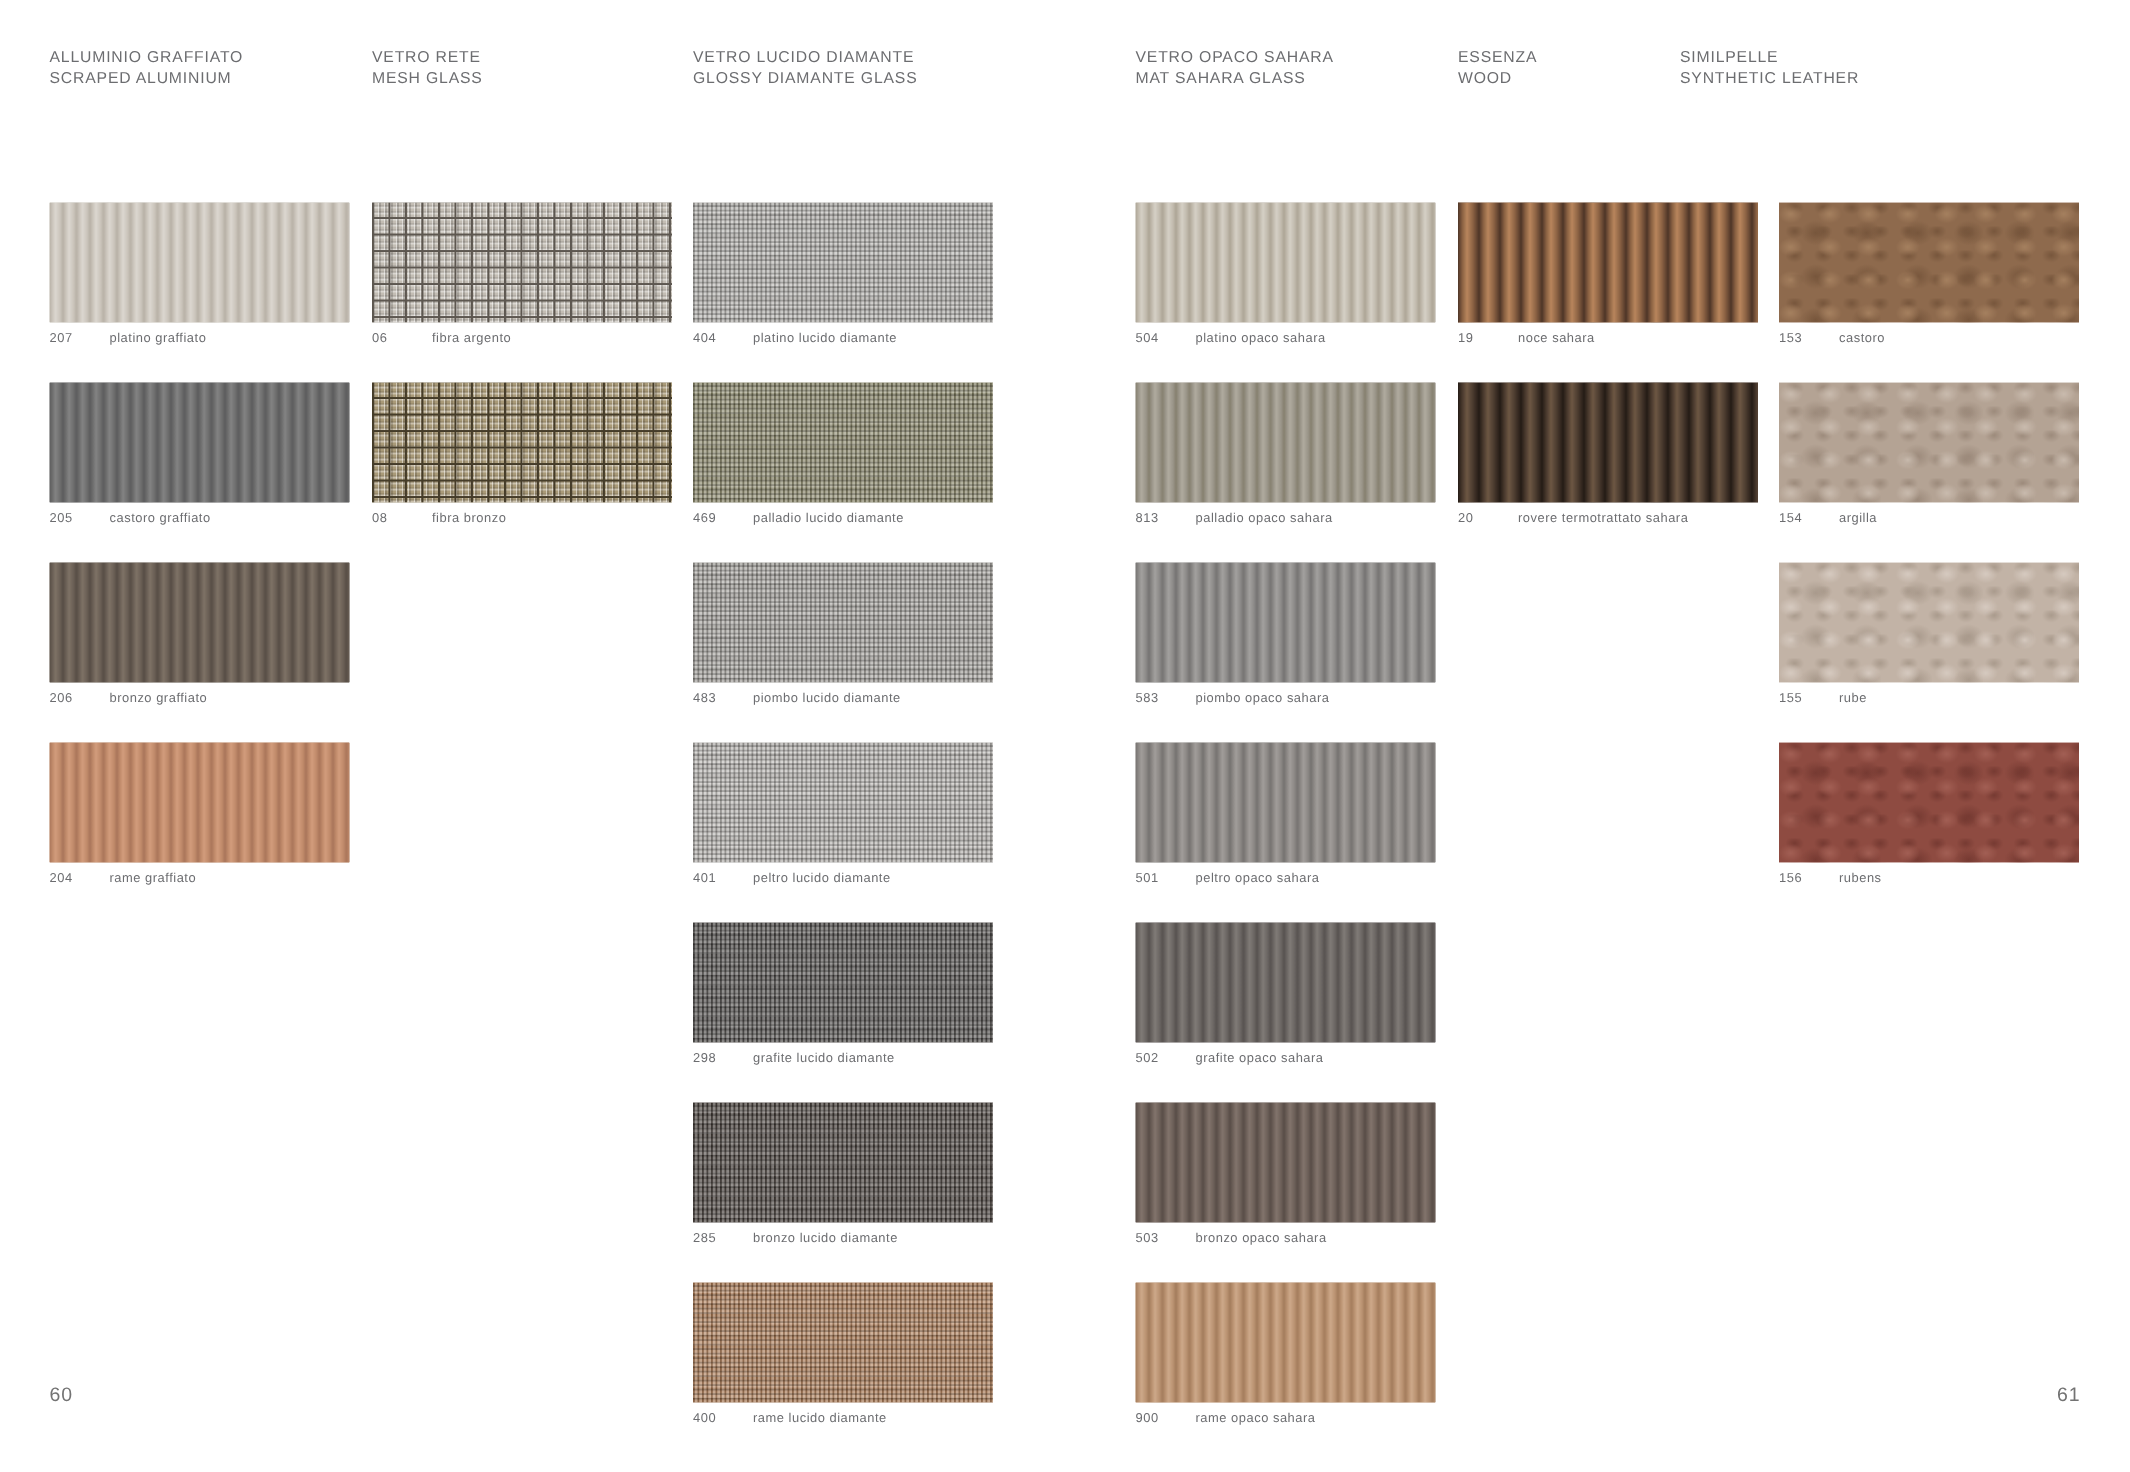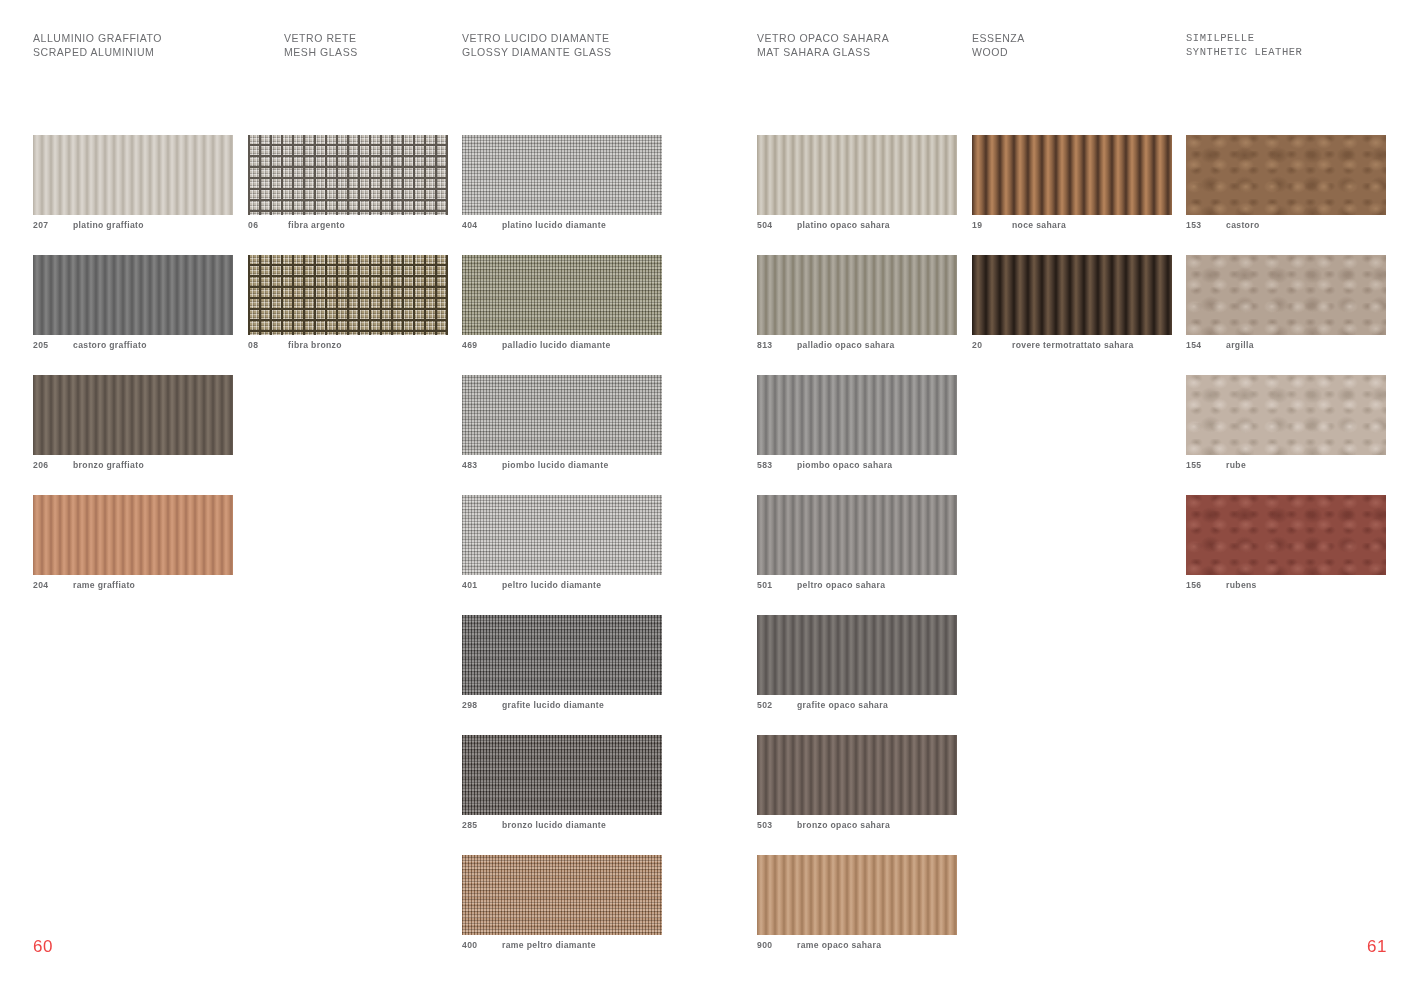--- a/index.html
+++ b/index.html
@@ -71,21 +71,20 @@
   }
   .swatch-label {
     position: relative;
     height: 20px;
     padding-top: 17px;
     box-sizing: border-box;
     white-space: nowrap;
     font-size: 8.6px;
     letter-spacing: 0.35px;
     color: #6c6d70;
-    font-weight: bold;
   }
   .swatch-label .code {
     position: absolute;
     left: 0;
     top: 5px;
     width: 38px;
   }
   .swatch-label .name {
     position: absolute;
     left: 40px;
@@ -96,24 +95,24 @@
   .col-0 .swatch-chip { width: 200px; }
   .col-1 .swatch-chip { width: 200px; }
   .col-2 .swatch-chip { width: 200px; }
   .col-3 .swatch-chip { width: 200px; }
   .col-4 .swatch-chip { width: 200px; }
   .col-5 .swatch-chip { width: 200px; }
 
   
   .page-num {
     position: absolute;
-    bottom: 24px;
-    font-size: 17px;
+    bottom: 44px;
+    font-size: 13px;
     letter-spacing: 0.6px;
-    color: #ef4444;
+    color: #737373;
   }
   .page-num.left  { left: 33px; }
   .page-num.right { right: 33px; }
 
   
   
   .tex-brushed {
     background-repeat: repeat;
     background-size: 9px 100%, 23px 100%, 100% 100%;
   }
@@ -133,37 +132,37 @@
 </head>
 <body>
 
 <div class="spread">
 
   <div class="headers">
       <div class="col-head" style="left: 33px;">
         <span class="it">ALLUMINIO GRAFFIATO</span>
         <span class="en">SCRAPED ALUMINIUM</span>
       </div>
-      <div class="col-head" style="left: 248px; margin-left: 36px;">
+      <div class="col-head" style="left: 248px;">
         <span class="it">VETRO RETE</span>
         <span class="en">MESH GLASS</span>
       </div>
       <div class="col-head" style="left: 462px;">
         <span class="it">VETRO LUCIDO DIAMANTE</span>
         <span class="en">GLOSSY DIAMANTE GLASS</span>
       </div>
       <div class="col-head" style="left: 757px;">
         <span class="it">VETRO OPACO SAHARA</span>
         <span class="en">MAT SAHARA GLASS</span>
       </div>
       <div class="col-head" style="left: 972px;">
         <span class="it">ESSENZA</span>
         <span class="en">WOOD</span>
       </div>
-      <div class="col-head" style="left: 1186px; font-family: Liberation Mono, monospace;">
+      <div class="col-head" style="left: 1120px;">
         <span class="it">SIMILPELLE</span>
         <span class="en">SYNTHETIC LEATHER</span>
       </div>
     </div>
 
   <div class="columns">
       <div class="swatch-col col-0" style="left: 33px;">
         <div class="swatch-item">
           <div class="swatch-chip">
             <div class="tex tex-brushed" style="background-image: repeating-linear-gradient(90deg, rgb(184, 177, 166) 0px, rgb(203, 197, 188) 2px, rgb(220, 215, 208) 4px, rgb(203, 197, 188) 7px, rgb(184, 177, 166) 9px), repeating-linear-gradient(90deg, rgba(255, 255, 255, 0.22) 0px, rgba(255, 255, 255, 0) 8px, rgba(0, 0, 0, 0.16) 16px, rgba(255, 255, 255, 0) 23px), linear-gradient(90deg, rgb(203, 197, 188), rgb(203, 197, 188)); background-size: 9px 100%, 23px 100%, 100% 100%; background-color: rgb(203, 197, 188);"></div>
@@ -275,21 +274,21 @@
             <span class="code">285</span>
             <span class="name">bronzo lucido diamante</span>
           </div>
         </div>
         <div class="swatch-item">
           <div class="swatch-chip">
             <div class="tex tex-dot" style="background-image: repeating-linear-gradient(0deg, rgba(0, 0, 0, 0.22) 0px, rgba(0, 0, 0, 0.22) 1px, rgba(255, 255, 255, 0) 1px, rgba(255, 255, 255, 0) 3px), repeating-linear-gradient(90deg, rgba(0, 0, 0, 0.18) 0px, rgba(0, 0, 0, 0.18) 1px, rgba(255, 255, 255, 0.3) 1px, rgba(255, 255, 255, 0.3) 3px), repeating-linear-gradient(0deg, rgba(255, 255, 255, 0.22) 0px, rgba(0, 0, 0, 0.1) 7px), linear-gradient(0deg, rgb(176, 123, 82), rgb(176, 123, 82)); background-size: 3px 3px, 3px 3px, 7px 7px, 100% 100%; background-color: rgb(176, 123, 82);"></div>
           </div>
           <div class="swatch-label">
             <span class="code">400</span>
-            <span class="name">rame peltro diamante</span>
+            <span class="name">rame lucido diamante</span>
           </div>
         </div>
       </div>
       <div class="swatch-col col-3" style="left: 757px;">
         <div class="swatch-item">
           <div class="swatch-chip">
             <div class="tex tex-brushed" style="background-image: repeating-linear-gradient(90deg, rgb(173, 165, 150) 0px, rgb(194, 187, 174) 2px, rgb(213, 208, 198) 4px, rgb(194, 187, 174) 7px, rgb(173, 165, 150) 9px), repeating-linear-gradient(90deg, rgba(255, 255, 255, 0.22) 0px, rgba(255, 255, 255, 0) 8px, rgba(0, 0, 0, 0.16) 16px, rgba(255, 255, 255, 0) 23px), linear-gradient(90deg, rgb(194, 187, 174), rgb(194, 187, 174)); background-size: 9px 100%, 23px 100%, 100% 100%; background-color: rgb(194, 187, 174);"></div>
           </div>
           <div class="swatch-label">
             <span class="code">504</span>

